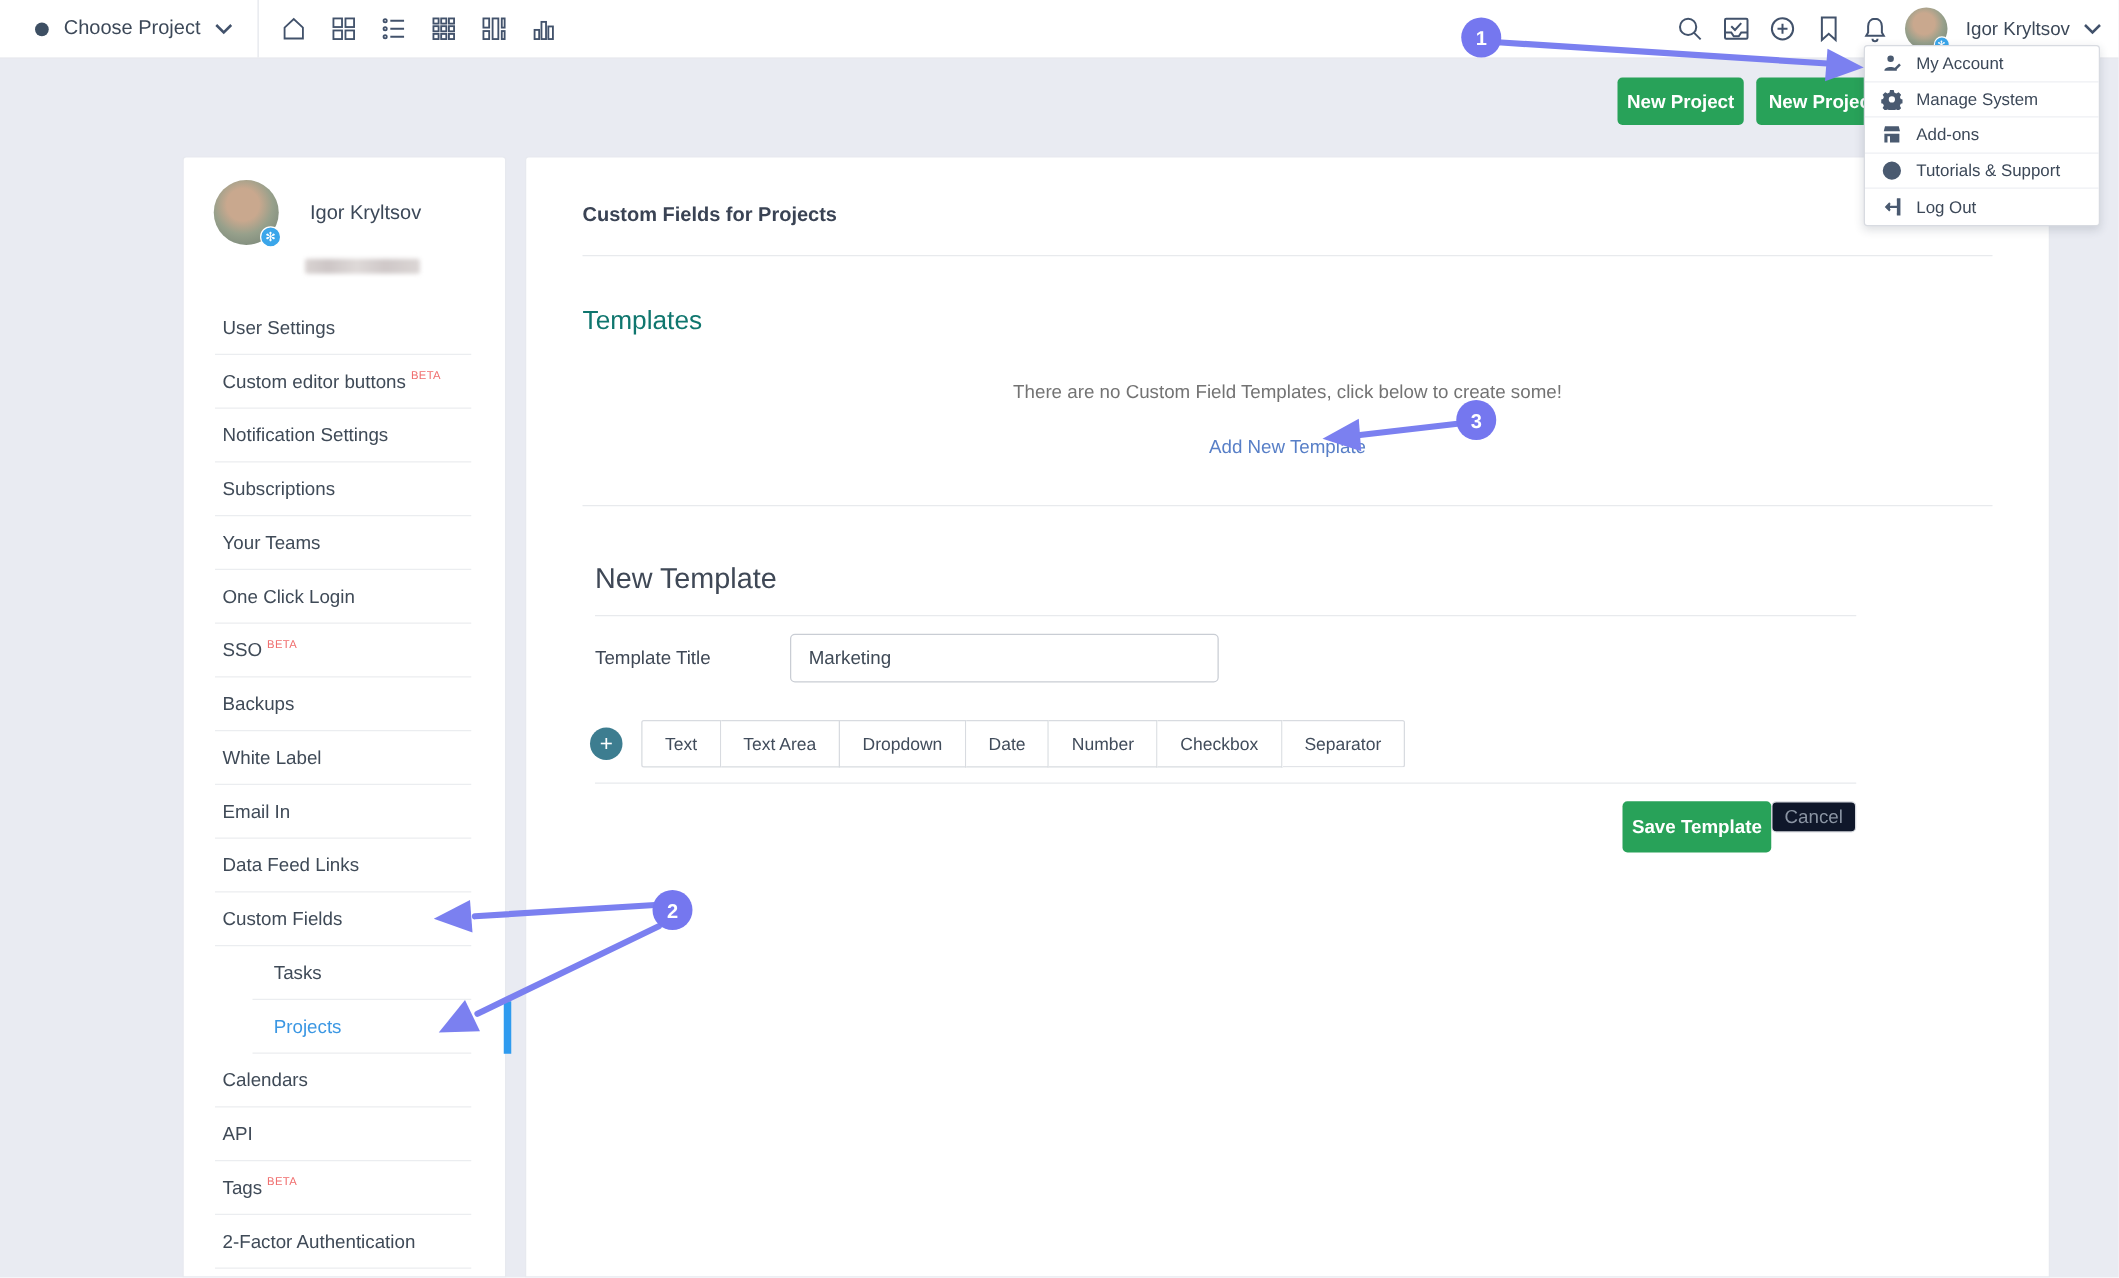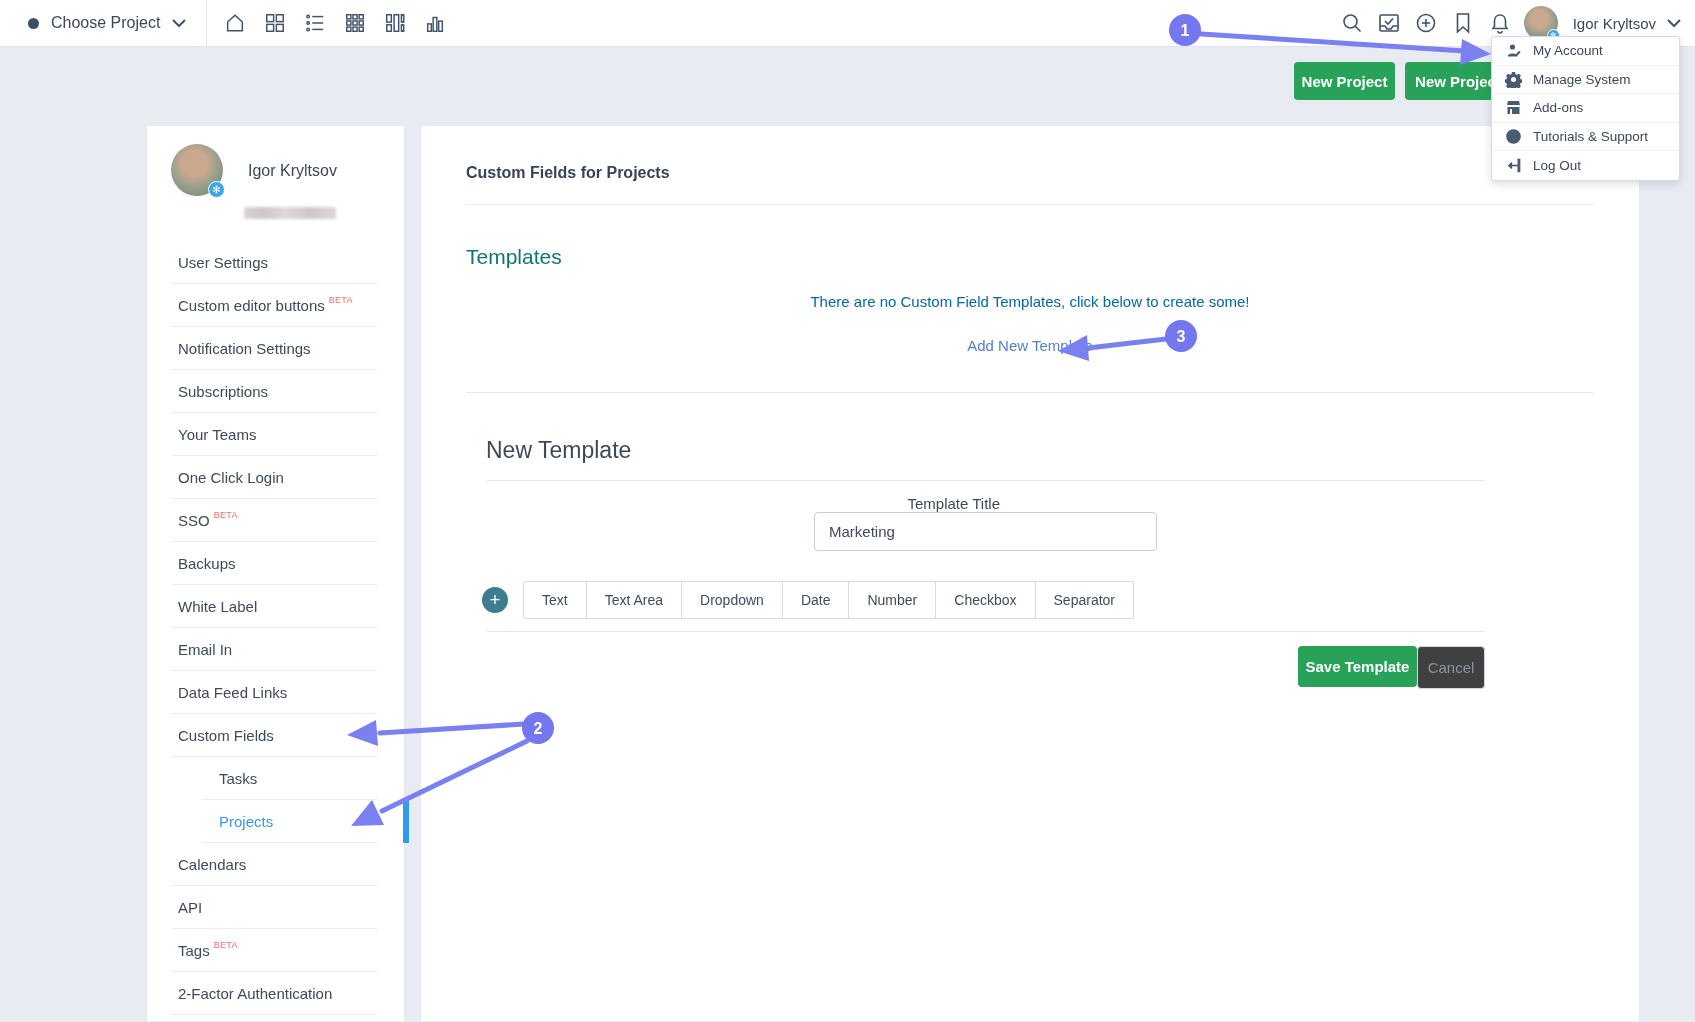--- a/index.html
+++ b/index.html
@@ -85,46 +85,46 @@
   
   .main-card {
     position:absolute; left:420px; top:125px; width:1220px; height:897px;
     background:#fff; border:1px solid #e7e9ef; border-radius:3px 3px 0 0; z-index:1;
     padding:0 45px;
   }
   .page-title { padding-top:38px; font-size:16px; font-weight:bold; color:#3a4354; }
   .rule { height:1px; background:#e8eaed; }
   .rule-title { margin-top:22px; }
   .tpl-heading { margin-top:40px; font-size:21px; color:#0f766e; font-weight:normal; }
-  .empty-msg { margin-top:24px; text-align:center; font-size:15px; color:#0369a1; }
+  .empty-msg { margin-top:36px; text-align:center; font-size:15px; color:#737373; }
   .add-link { display:block; margin-top:27px; text-align:center; font-size:15px; color:#587fc7;
     text-decoration:none; cursor:pointer; }
   .rule-templates { margin-top:38px; }
 
-  .form-wrap { margin-left:20px; margin-right:109px; }
+  .form-wrap { margin-left:10px; margin-right:109px; }
   .nt-heading { margin-top:44px; font-size:23px; color:#3f4856; font-weight:normal;
     padding-bottom:16px; border-bottom:1px solid #e8eaed; }
-  .tt-row { margin-top:14px; display:flex; align-items:center;flex-direction:column; }
+  .tt-row { margin-top:14px; display:flex; align-items:center; }
   .tt-label { width:156px; font-size:15px; color:#3f4856; }
   .tt-input { width:343px; height:39px; border:1px solid #c9cdd4; border-radius:4px;
     padding:0 14px; font-size:15px; color:#3f4a57; font-family:"Liberation Sans",sans-serif; outline:none; }
   .ft-row { margin-top:30px; display:flex; align-items:center; }
   .plus-btn { width:26px; height:26px; border-radius:50%; background:#3d7d90; border:none;
     color:#fff; font-size:18px; line-height:24px; cursor:pointer; margin-left:-4px;
     display:flex; align-items:center; justify-content:center; padding:0; }
   .ft-group { display:flex; margin-left:15px; }
   .ft-btn { height:38px; padding:0 18px; background:#fff; border:1px solid #d8dbe0; border-left-width:0;
     font-size:14px; color:#414c5b; cursor:pointer; font-family:"Liberation Sans",sans-serif; }
   .ft-btn:first-child { border-left-width:1px; border-radius:2px 0 0 2px; }
   .ft-btn:last-child { border-radius:0 2px 2px 0; }
   .rule-form { margin-top:12px; }
   .act-row { margin-top:14px; display:flex; justify-content:flex-end; }
   .btn-save { width:119px; height:41px; background:#28a259; color:#fff; font-weight:bold;
     font-size:15px; border:none; border-radius:4px; cursor:pointer; font-family:"Liberation Sans",sans-serif; }
-  .btn-cancel { width:68px; height:43px; background:#404040; color:#8a94a3; font-size:15px;
+  .btn-cancel { width:68px; height:25px; background:#0f172a; color:#8a94a3; font-size:15px;
     border:1px solid #d5d8dd; border-radius:4px; cursor:pointer; font-family:"Liberation Sans",sans-serif; }
 
   
   .anno { position:absolute; left:0; top:0; width:1695px; height:1022px; z-index:50; pointer-events:none; }
   .anno text { font-family:"Liberation Sans",sans-serif; font-weight:bold; font-size:16px; fill:#fff; }
 </style>
 </head>
 <body>
 
 <div class="topbar">

